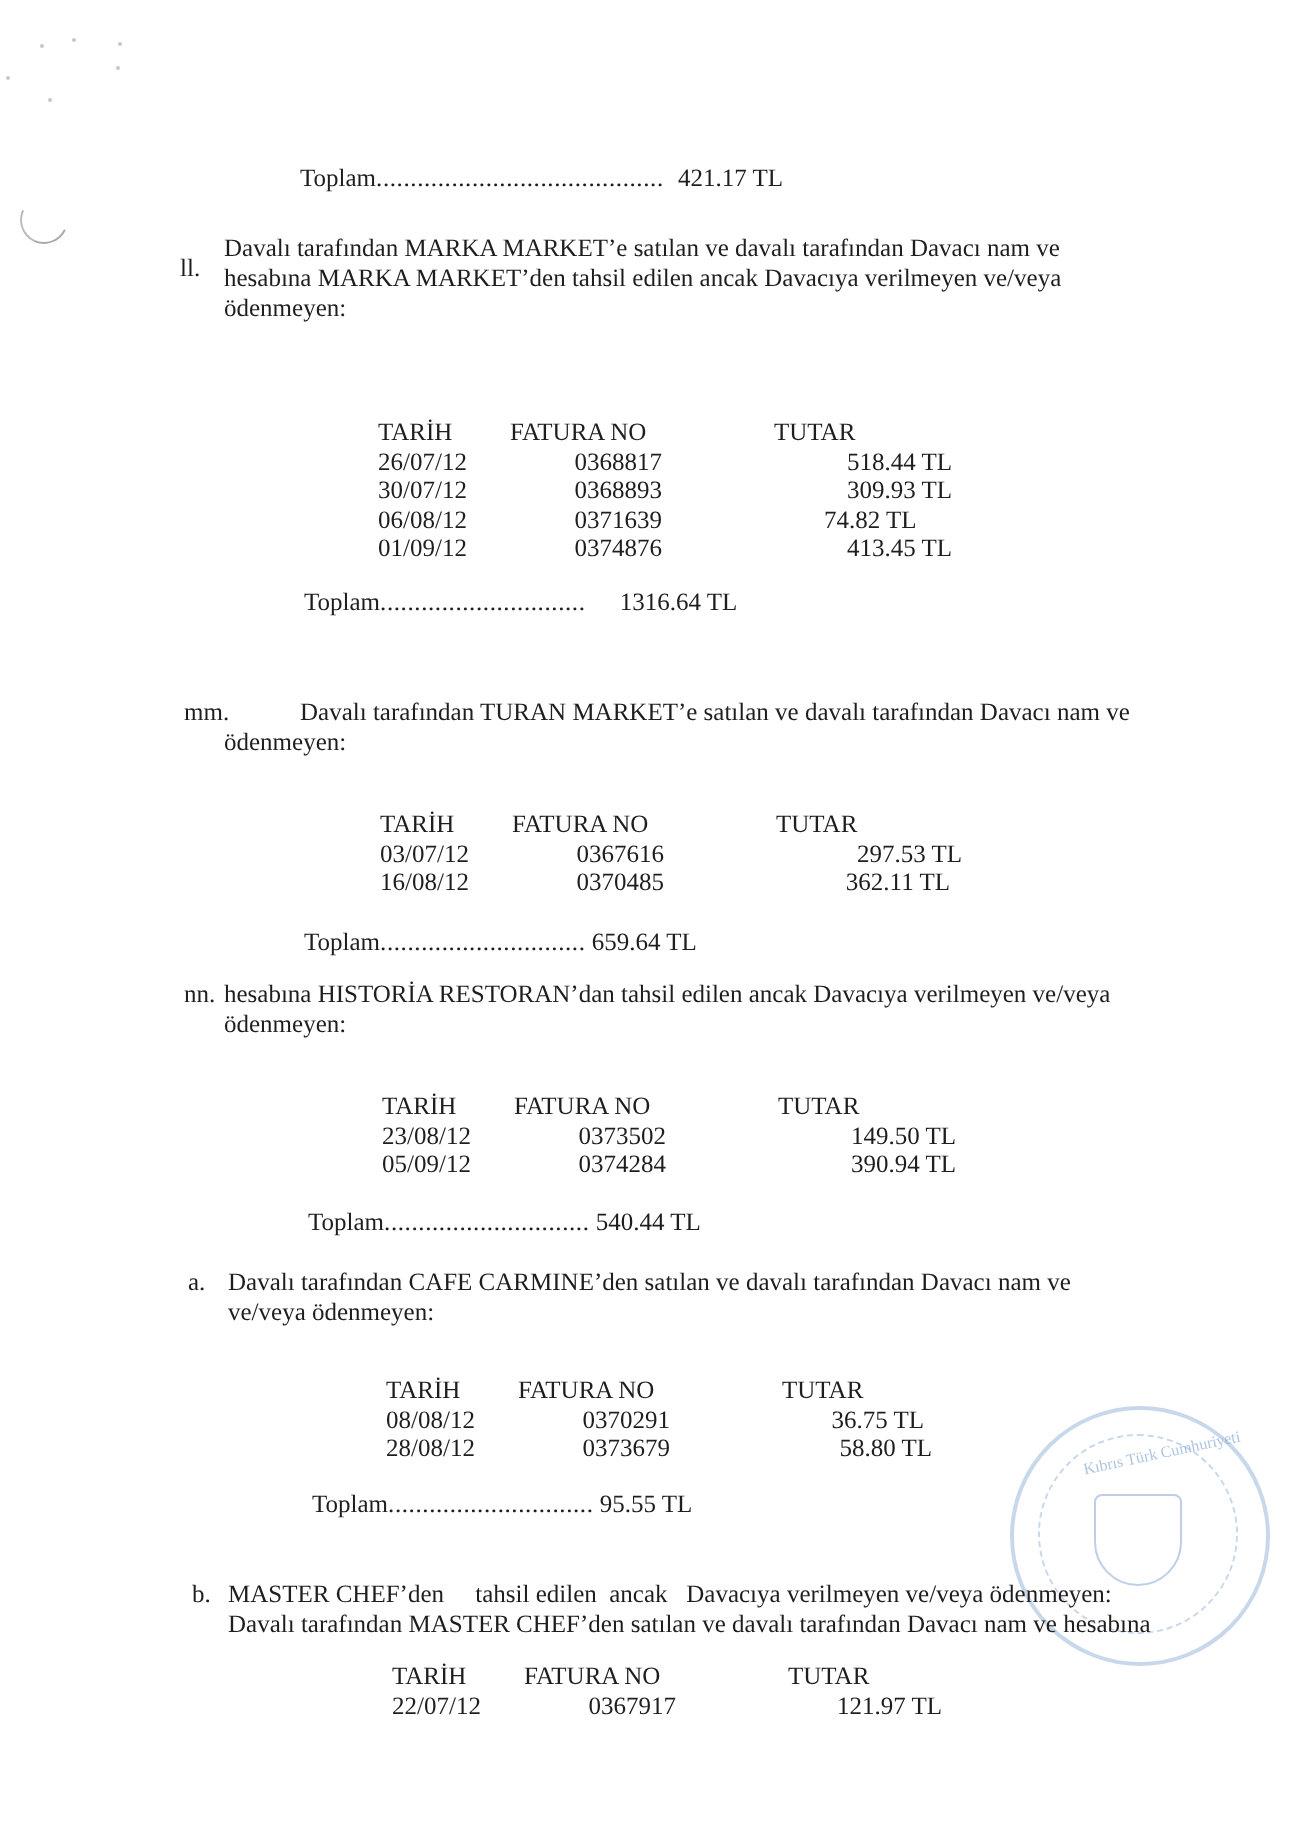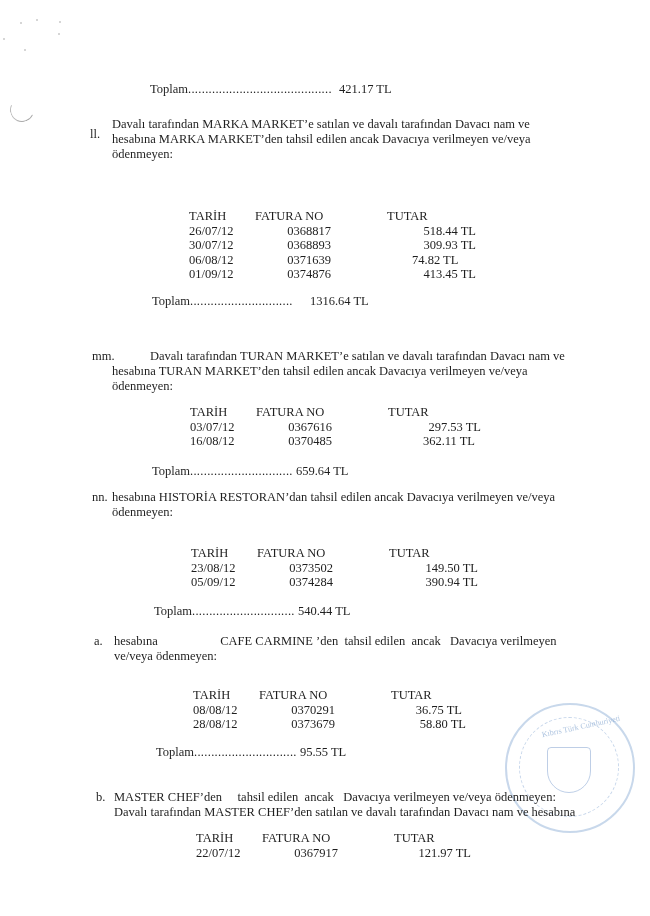--- a/index.html
+++ b/index.html
@@ -87,21 +87,20 @@
   <div class="total" style="left:152px;top:294px;">
     <span>Toplam</span><span class="dots">..............................</span>
     <span style="margin-left:14px;">1316.64 TL</span>
   </div>
 </div>
 
 <div>
   <span class="marker abs" style="left:92px;top:349px;">mm.</span>
   <div class="abs" style="left:112px;top:349px;">
     <span class="line" style="display:block;padding-left:38px;">Davalı tarafından  TURAN MARKET’e   satılan ve davalı tarafından Davacı nam ve</span>
-    <span class="line" style="display:block;padding-left:0;">hesabına    TURAN MARKET’den  tahsil edilen  ancak   Davacıya verilmeyen ve/veya</span>
     <span class="line" style="display:block;padding-left:0;">ödenmeyen:</span>
   </div>
   <div class="tbl" style="left:190px;top:405px;">
     <div class="row hdr">
       <span class="c1">TARİH</span>
       <span class="c2">FATURA NO</span>
       <span class="c3">TUTAR</span>
     </div>
     <div class="row">
       <span class="c1">03/07/12</span>
@@ -145,21 +144,21 @@
   </div>
   <div class="total" style="left:154px;top:604px;">
     <span>Toplam</span><span class="dots">..............................</span>
     <span>540.44 TL</span>
   </div>
 </div>
 
 <div>
   <span class="marker abs" style="left:94px;top:634px;">a.</span>
   <div class="abs" style="left:114px;top:634px;">
-    <span style="display:block;white-space:pre;">hesabına                    CAFE CARMINE ’den  tahsil edilen  ancak   Davacıya verilmeyen</span>
+    <span style="display:block;">Davalı tarafından    CAFE CARMINE’den   satılan ve davalı tarafından Davacı nam ve</span>
     <span style="display:block;">ve/veya ödenmeyen:</span>
   </div>
   <div class="tbl" style="left:193px;top:688px;">
     <div class="row hdr">
       <span class="c1">TARİH</span>
       <span class="c2">FATURA NO</span>
       <span class="c3">TUTAR</span>
     </div>
     <div class="row">
       <span class="c1">08/08/12</span>

